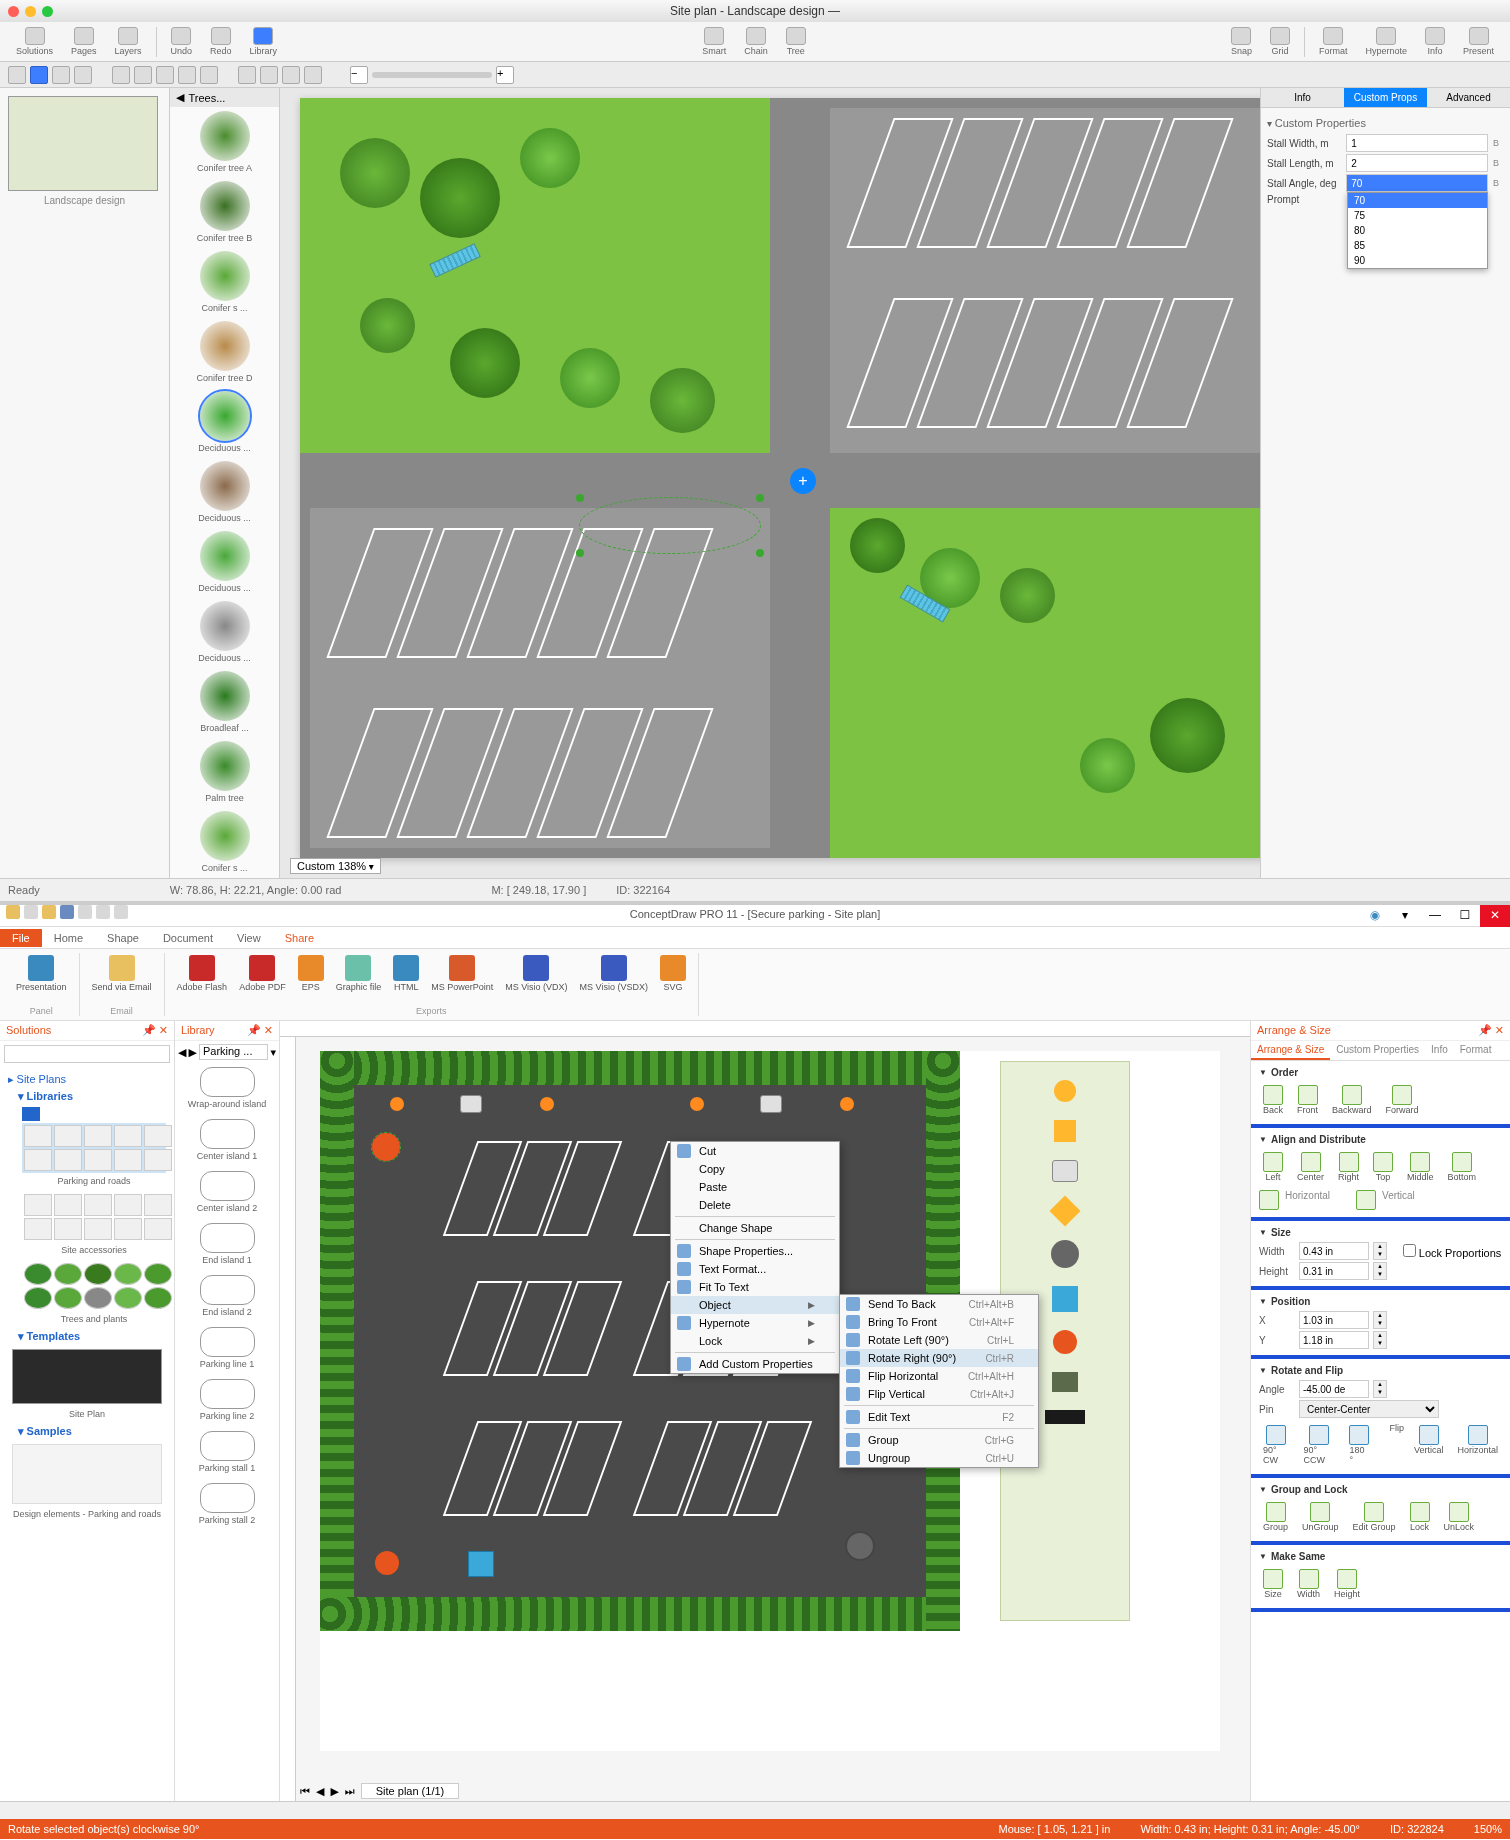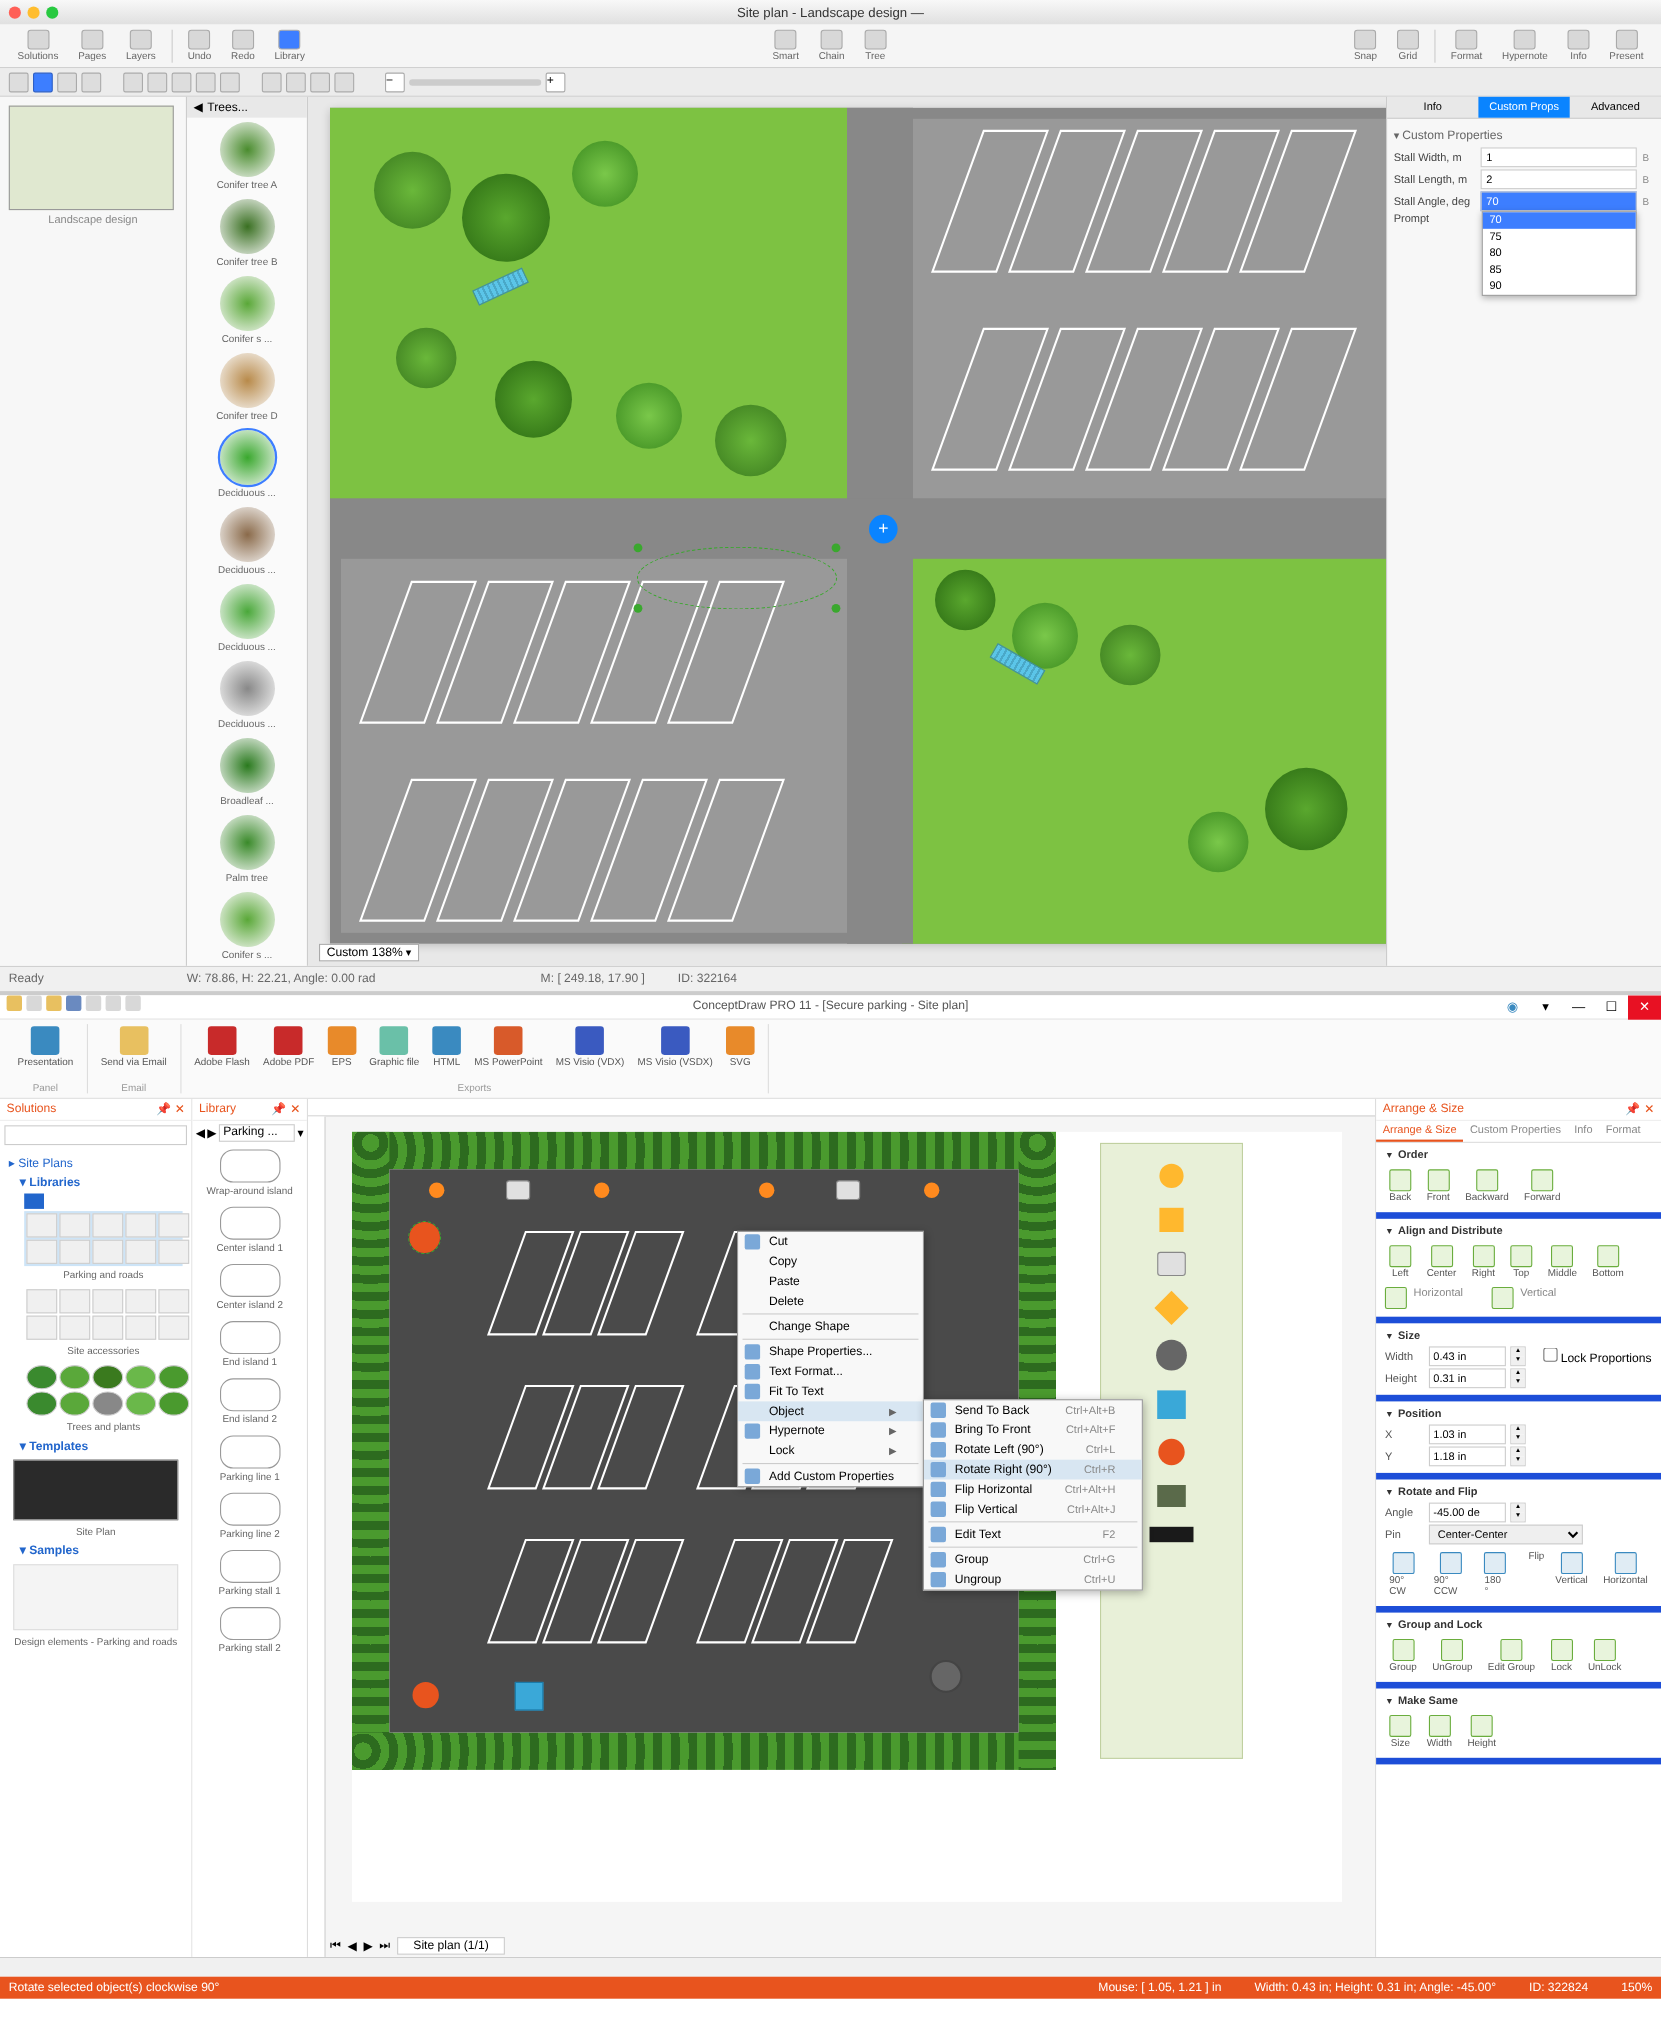--- a/index.html
+++ b/index.html
@@ -104,21 +104,21 @@
 .ctx-item:hover,.ctx-item.hl{background:#d8e6f2;}
 .ctx-sep{height:1px;background:#ccc;margin:2px 4px;}
 .ctx-ico{position:absolute;left:6px;width:14px;height:14px;background:#7aa8d8;border-radius:2px;}
 .ctx-arrow{font-size:9px;color:#666;}
 .ctx-short{color:#888;font-size:10px;}
 .submenu{position:absolute;left:100%;top:0;}
 .arr-panel{width:260px;border-left:1px solid #ddd;background:#fff;overflow:auto;}
 .arr-tabs{display:flex;border-bottom:1px solid #ddd;}
 .arr-tab{padding:3px 6px;font-size:10px;color:#888;cursor:pointer;}
 .arr-tab.active{color:#e8541e;border-bottom:2px solid #e8541e;}
-.arr-sec{border-bottom:6px solid #1d4ed8;padding:4px 8px;}
+.arr-sec{border-bottom:4px solid #1d4ed8;padding:4px 8px;}
 .arr-sec-h{font-size:10px;font-weight:bold;color:#333;padding:2px 0;display:flex;align-items:center;gap:4px;}
 .arr-sec-h::before{content:"▼";font-size:8px;}
 .arr-row{display:flex;align-items:flex-start;gap:6px;padding:3px 0;}
 .arr-btn{display:flex;flex-direction:column;align-items:center;cursor:pointer;padding:2px 4px;}
 .arr-ico{width:20px;height:20px;border:1px solid #6aad3d;background:#e8f4dc;border-radius:2px;}
 .arr-lbl2{font-size:9px;color:#555;}
 .arr-field{display:flex;align-items:center;gap:4px;margin:2px 0;}
 .arr-flbl{width:36px;font-size:10px;color:#555;}
 .arr-input{width:70px;height:18px;border:1px solid #ccc;font-size:10px;padding:0 3px;}
 .spin{width:14px;height:18px;display:flex;flex-direction:column;border:1px solid #ccc;}
@@ -403,20 +403,28 @@
     <div class="win-title">ConceptDraw PRO 11 - [Secure parking - Site plan]</div>
     <div class="win-ctrl">
       <div class="wc" style="color:#3a8ac0;">◉</div>
       <div class="wc">▾</div>
       <div class="wc">—</div>
       <div class="wc">☐</div>
       <div class="wc close">✕</div>
     </div>
   </div>
 
+  <div class="ribbon-tabs">
+    <div class="rtab file">File</div>
+    <div class="rtab">Home</div>
+    <div class="rtab">Shape</div>
+    <div class="rtab">Document</div>
+    <div class="rtab">View</div>
+    <div class="rtab active">Share</div>
+  </div>
 
   <div class="ribbon">
     <div class="rgrp">
         <div class="rgrp-items">
       <div class="ritem">
             <div class="rico" style="background:#3a8ac0;"></div>
             <div class="rlbl">Presentation</div>
           </div>
     </div>
         <div class="rgrp-name">Panel</div>

